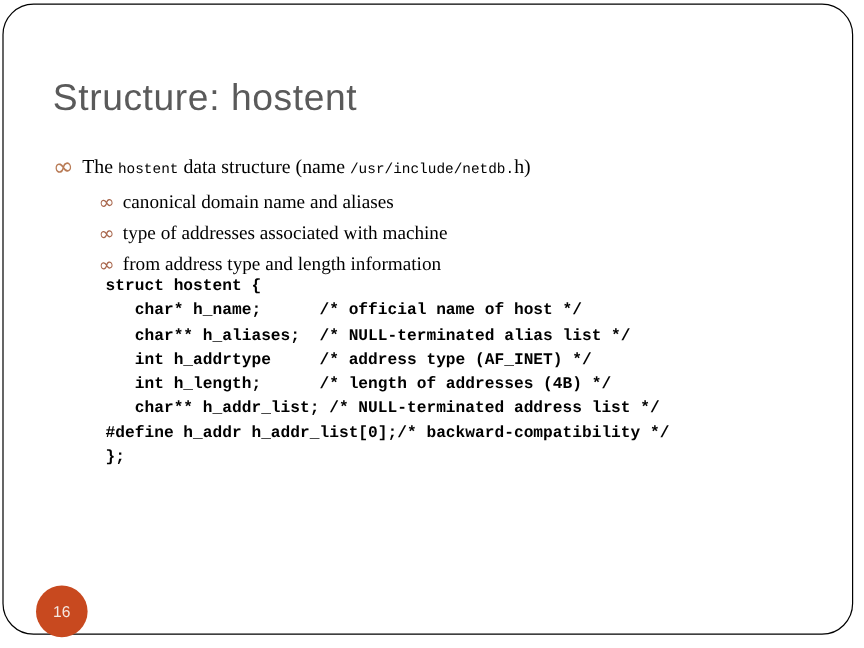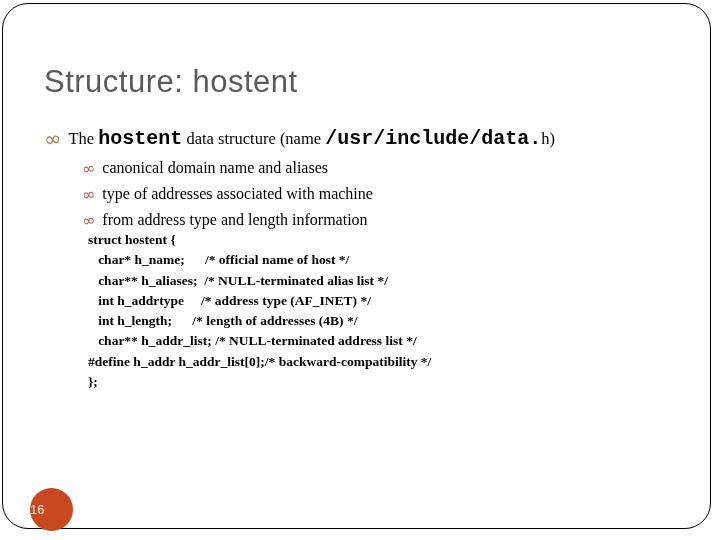--- a/index.html
+++ b/index.html
@@ -50,58 +50,59 @@
     vertical-align: -2px;
     color: #b97c57;
   }
   .glyph-l2 {
     font-size: 16px;
     margin-right: 7px;
     vertical-align: -1px;
   }
   .inline-code {
     font-family: "Liberation Mono", "DejaVu Sans Mono", monospace;
-    font-weight: bold;
-    font-size: 20px;
+    font-weight: normal;
+    font-size: 12px;
   }
   .code-block {
     position: absolute;
     left: 88px; top: 230px;
     margin: 0;
-    font-family: Liberation Serif, serif;
+    font-family: Liberation Mono, monospace;
     font-weight: bold;
     font-size: 13.5px;
     line-height: 20.3px;
     color: #000000;
     white-space: pre;
   }
   .page-circle {
     position: absolute;
     left: 30px; top: 488px;
     width: 43px; height: 43px;
     border-radius: 50%;
     background: #c8491f;
     display: flex;
     align-items: center;
+    justify-content: center;
   }
   .page-number {
     font-family: "Liberation Sans", sans-serif;
     font-size: 13px;
     color: #f5e9e2;
   }
 </style>
 </head>
 <body>
 
 <div class="slide-frame"></div>
 
 <div class="slide-title">Structure: hostent</div>
 
 <div class="bullet-row bullet-l1">
-  <span class="glyph glyph-l1">∞</span><span>The </span><span class="inline-code">hostent</span><span> data structure (name </span><span class="inline-code">/usr/include/data.</span><span>h)</span>
+  <span class="glyph glyph-l1">∞</span><span>The </span><span class="inline-code">hostent</span><span> data structure (name </span><span class="inline-code">/usr/include/netdb.</span><span>h)</span>
 </div>
 
 <div class="bullet-row bullet-l2" style="top:159px">
   <span class="glyph glyph-l2">∞</span><span>canonical domain name and aliases</span>
 </div>
 
 <div class="bullet-row bullet-l2" style="top:185px">
   <span class="glyph glyph-l2">∞</span><span>type of addresses associated with machine</span>
 </div>
 

